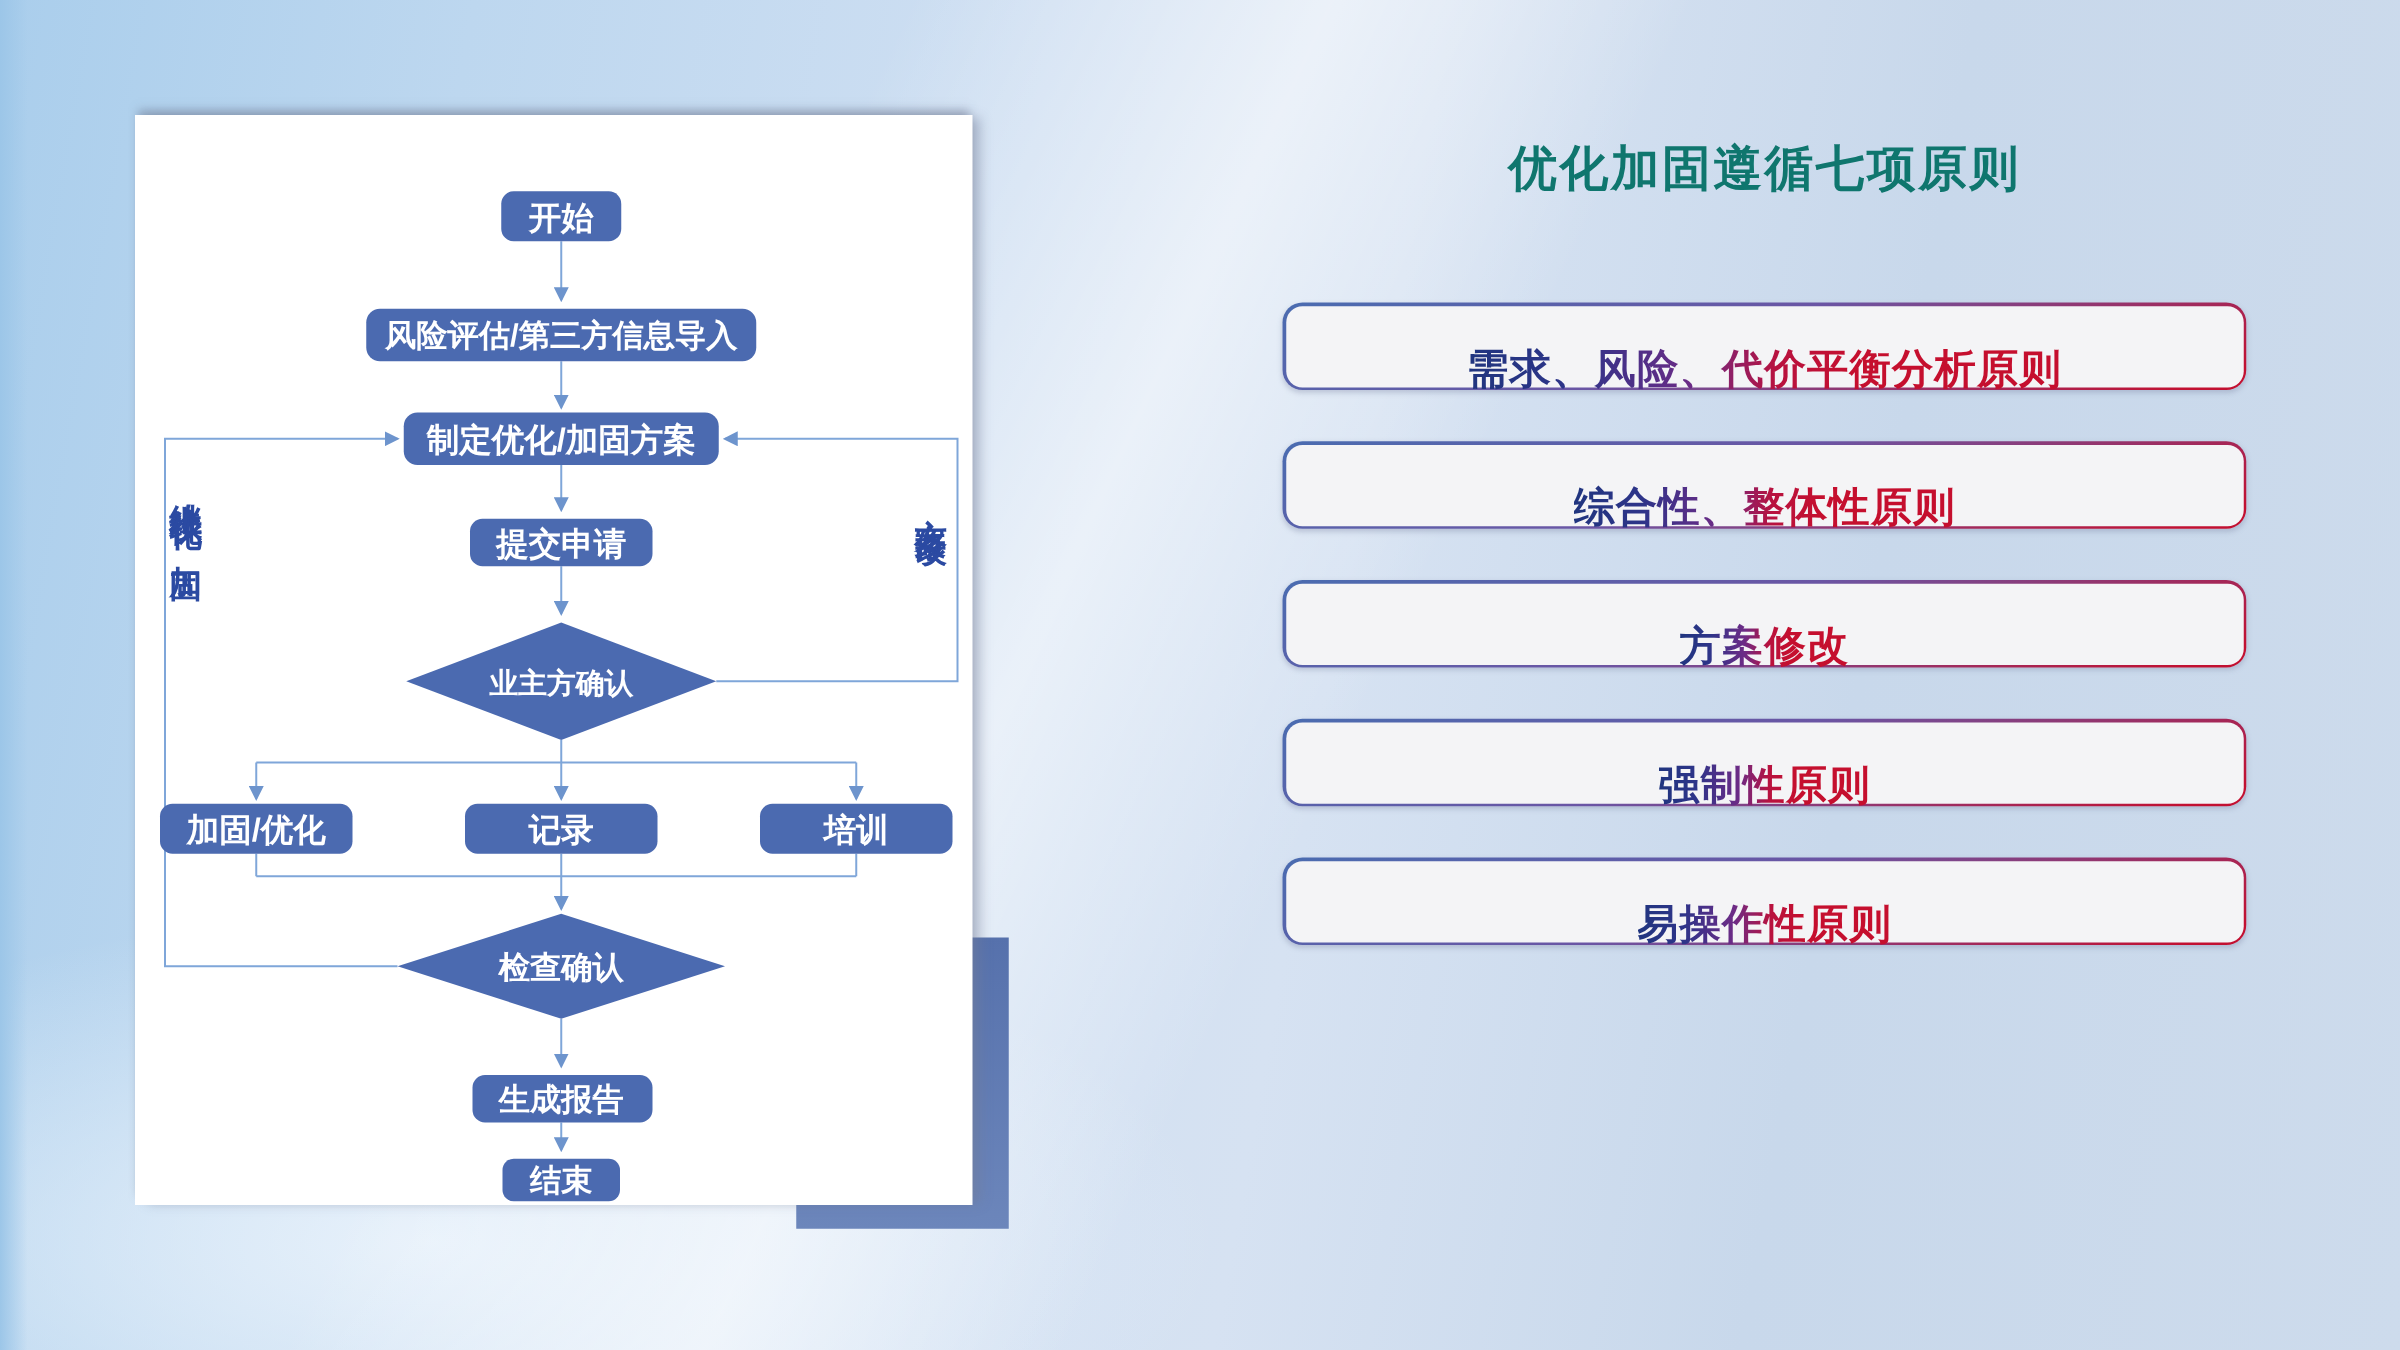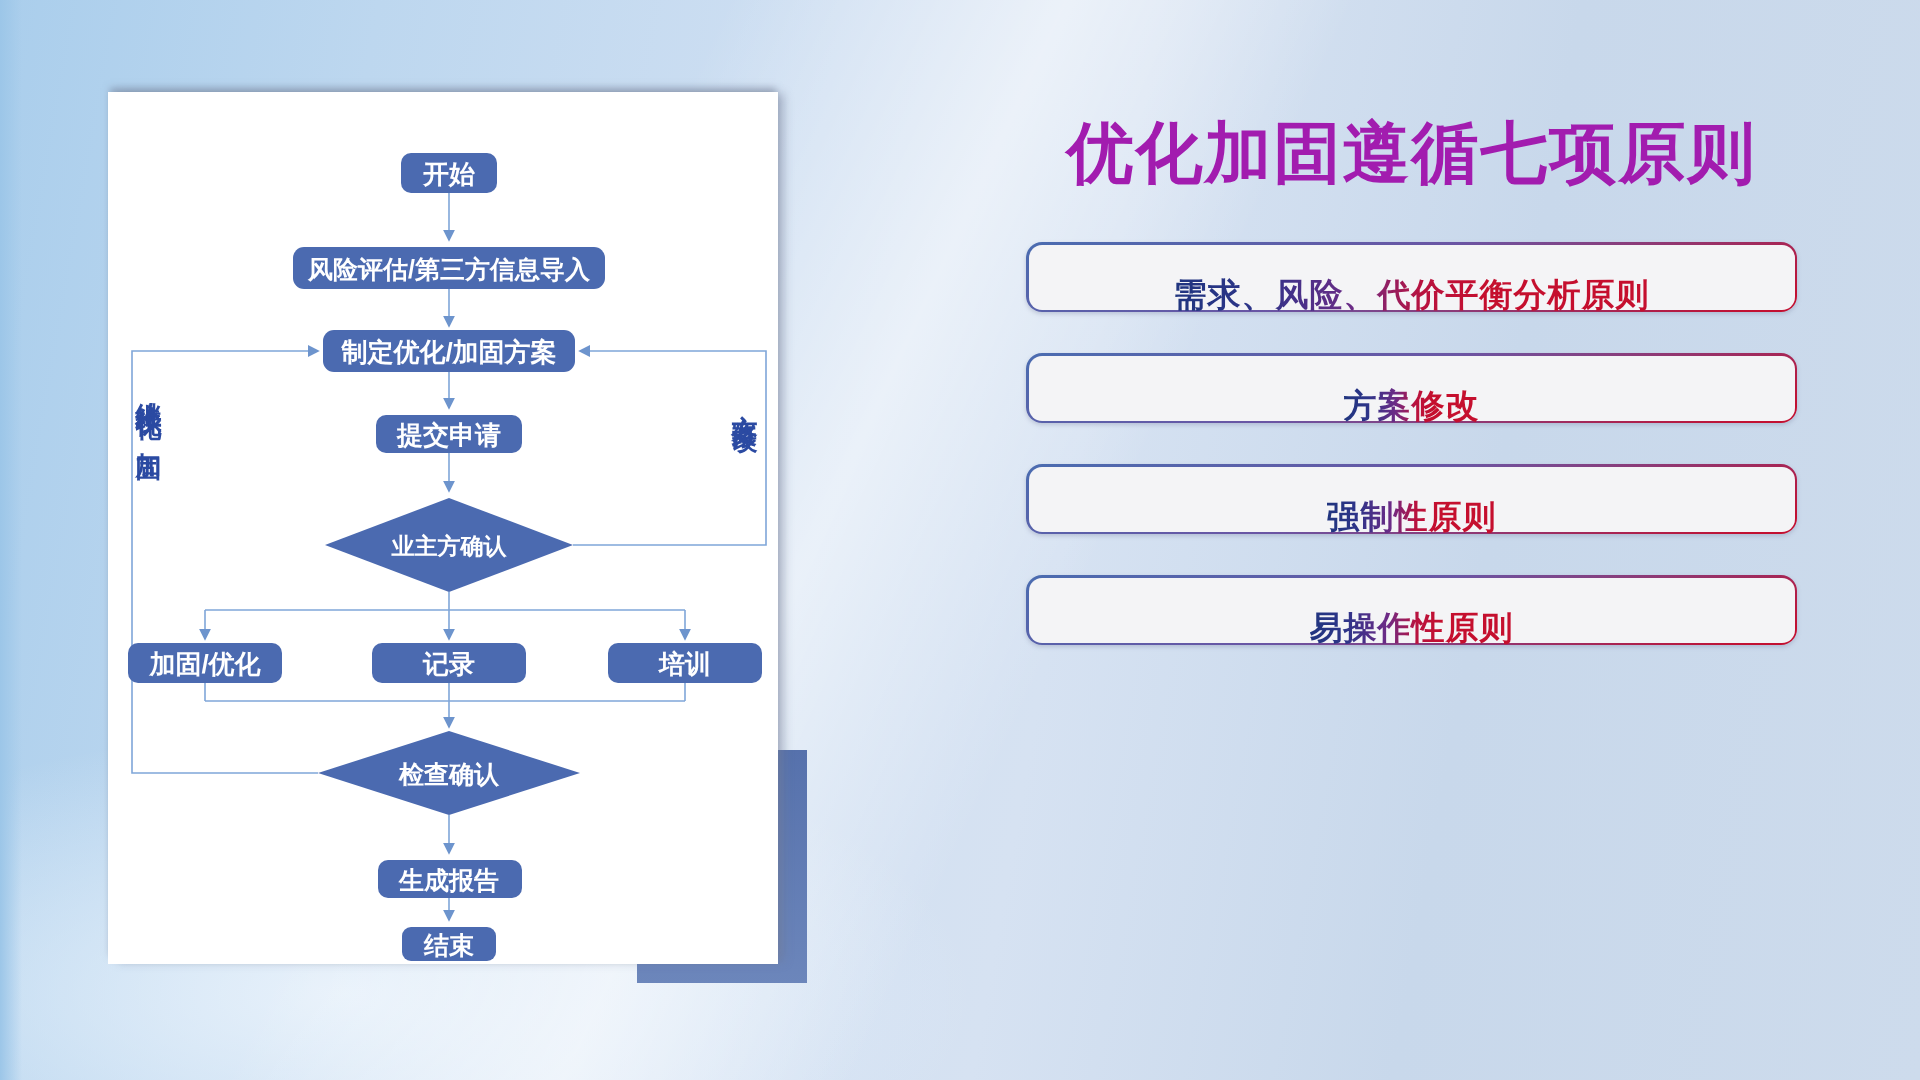--- a/index.html
+++ b/index.html
@@ -18,21 +18,21 @@
   .card { position:absolute; left:108px; top:92px; width:670px; height:872px; background:#ffffff;
           box-shadow: 0 -6px 7px -2px rgba(115,125,150,.55), 8px 0 9px -2px rgba(115,125,150,.45); }
   .vlabel { position:absolute; writing-mode:vertical-rl; text-orientation:upright;
             font-weight:bold; font-size:26px; color:#2b4aa2; letter-spacing:4px; line-height:1; }
   .vlabel-left  { left:28px;  top:290px; }
   .vlabel-right { left:624px; top:302px; }
   svg text { font-family:"Liberation Sans","DejaVu Sans",sans-serif; font-weight:bold; fill:#ffffff; }
 
   
   .panel-title { position:absolute; left:1026px; top:108px; width:771px; text-align:center;
-                 font-size:67px; font-weight:bold; color:#a21caf; letter-spacing:2px; }
+                 font-size:39px; font-weight:bold; color:#0f766e; letter-spacing:2px; }
   .principles { position:absolute; left:1026px; top:242px; width:771px; }
   .principle { height:70px; margin-bottom:41px; border-radius:16px; padding:2.5px;
                background:linear-gradient(160deg,#4a6cb0 0%,#6a55a4 45%,#c21031 95%);
                box-shadow:0 2px 4px rgba(120,130,160,.35); }
   .principle-inner { width:100%; height:100%; border-radius:13px; background:#f4f4f6;
                      display:flex; align-items:center; justify-content:center; }
   .principle-label { font-size:33px; font-weight:bold; letter-spacing:1px;
                      background:linear-gradient(90deg,#20357f 0%,#2e3489 18%,#6d2b86 38%,#b8123f 52%,#c50f2e 65%,#c50f2e 100%);
                      -webkit-background-clip:text; background-clip:text; color:transparent;margin-top:36px; }
 </style>
@@ -134,20 +134,25 @@
 <div class="panel-title">优化加固遵循七项原则</div>
 
 <div class="principles">
   <div class="principle">
     <div class="principle-inner">
       <span class="principle-label">需求、风险、代价平衡分析原则</span>
     </div>
   </div>
   <div class="principle">
     <div class="principle-inner">
+      <span class="principle-label">综合性、整体性原则</span>
+    </div>
+  </div>
+  <div class="principle">
+    <div class="principle-inner">
       <span class="principle-label">方案修改</span>
     </div>
   </div>
   <div class="principle">
     <div class="principle-inner">
       <span class="principle-label">强制性原则</span>
     </div>
   </div>
   <div class="principle">
     <div class="principle-inner">

